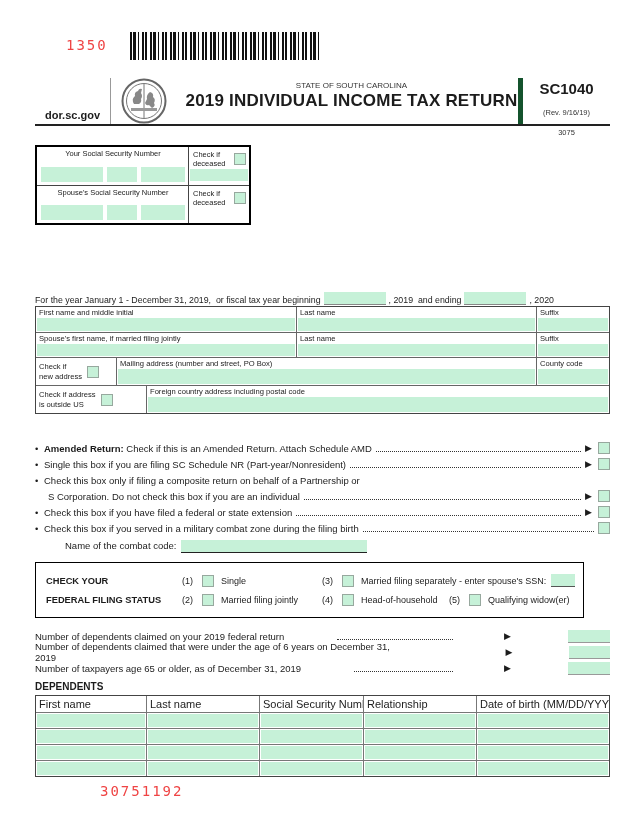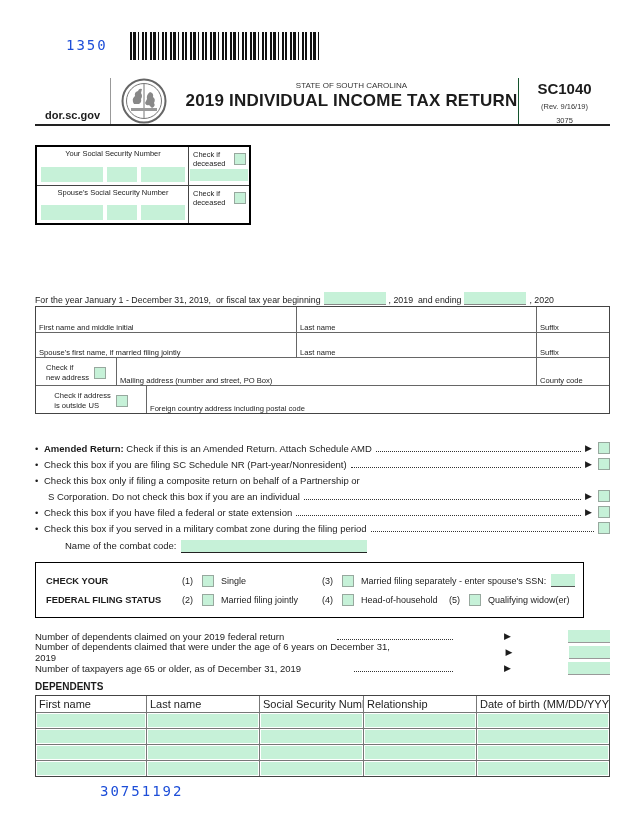--- a/index.html
+++ b/index.html
@@ -1,21 +1,21 @@
 <!DOCTYPE html>
 <html><head>
 <meta charset="utf-8">
 <style>
   * { margin:0; padding:0; box-sizing:border-box; }
   body { background:#fff; }
   .page {
     position:relative; width:640px; height:828px; background:#ffffff;
     font-family:"Liberation Sans", sans-serif; color:#1c1c1c; overflow:hidden;
   }
-  .ocr { font-family:"DejaVu Sans Mono", monospace; letter-spacing:2px; color:#1d4ed8; }
+  .ocr { font-family:"DejaVu Sans Mono", monospace; letter-spacing:2px; color:#ef4444; }
 
   
   .top-code { position:absolute; left:66px; top:37px; font-size:14px; }
   .barcode {
     position:absolute; left:130px; top:32px; width:192px; height:28px;
     background:repeating-linear-gradient(90deg,
       #111 0 2px, #fff 2px 3px, #111 3px 6px, #fff 6px 8px,
       #111 8px 9px, #fff 9px 12px, #111 12px 14px, #fff 14px 15px,
       #111 15px 17px, #fff 17px 20px);
   }
@@ -23,23 +23,23 @@
   
   .header { position:absolute; left:35px; top:78px; width:575px; height:48px;
     display:flex; border-bottom:2px solid #222; }
   .h-left { width:76px; display:flex; align-items:flex-end; justify-content:center;
     padding-bottom:3px; font-weight:bold; font-size:11px; border-right:1px solid #999; }
   .h-seal { width:66px; display:flex; align-items:center; justify-content:center; }
   .h-center { flex:1; text-align:center; padding-top:3px;margin-left:8px; }
   .h-state { font-size:8px; color:#333; }
   .h-dept { font-size:9px; color:#333; }
   .h-title { font-size:17px; font-weight:bold; letter-spacing:0.2px; margin-top:1px; }
-  .h-right { width:92px; border-left:1px solid #14532d; text-align:center; padding-top:2px; }
+  .h-right { width:92px; border-left:5px solid #14532d; text-align:center; padding-top:2px; }
   .h-code { font-size:15px; font-weight:bold; }
-  .h-rev, .h-num { font-size:7.5px; color:#333; margin-top:5px; }
+  .h-rev, .h-num { font-size:7.5px; color:#333; margin-top:11px; }
 
   
   .gfill { background:#c6f1d8; }
   .cbox { width:12px; height:12px; background:#c6f1d8; border:1px solid #97a89e; display:inline-block; }
 
   
   .ssn-box { position:absolute; left:35px; top:145px; width:216px; height:80px; border:2.5px solid #000; background:#fff; }
   .ssn-half { height:50%; display:flex; }
   .ssn-half.lower { border-top:1px solid #444; }
   .ssn-left { flex:1; padding:2px 3px 3px 4px; display:flex; flex-direction:column; }
@@ -54,21 +54,21 @@
 
   
   .fiscal { position:absolute; left:35px; top:292px; width:575px; font-size:8.8px;
     display:flex; align-items:flex-end; white-space:pre; }
   .fiscal-field { width:62px; height:13px; border-bottom:1px solid #888; margin:0 3px; }
 
   
   .na-table { position:absolute; left:35px; top:306px; width:575px; border:1px solid #444; background:#fff; }
   .na-row { display:flex; border-top:1px solid #666; }
   .na-row:first-child { border-top:none; }
-  .na-cell { position:relative; border-left:1px solid #666; display:flex; flex-direction:row;align-items:flex-end; }
+  .na-cell { position:relative; border-left:1px solid #666; display:flex; flex-direction:column; }
   .na-cell:first-child { border-left:none; }
   .na-label { font-size:7.6px; padding:1px 2px 0 3px; white-space:nowrap; overflow:hidden; }
   .na-fill { flex:1; margin:1px; }
   .row-name { height:25px; }
   .row-addr { height:28px; }
   .chk-cell { justify-content:center; padding:2px 3px; }
   .chk-inner { display:flex; align-items:center; gap:5px; }
   .chk-text { font-size:7.6px; line-height:1.3; }
 
   
@@ -259,21 +259,21 @@
   <div class="checklist">
     <div class="cl-line">
       <span class="cl-bullet">•</span>
       <span><b>Amended Return:</b><span> Check if this is an Amended Return. Attach Schedule AMD</span></span>
       <span class="cl-leader"></span>
       <span class="cl-arrow">▶</span>
       <span class="cbox"></span>
     </div>
     <div class="cl-line">
       <span class="cl-bullet">•</span>
-      <span>Check this box if you are filing SC Schedule NR (Part-year/Nonresident)</span>
+      <span>Single this box if you are filing SC Schedule NR (Part-year/Nonresident)</span>
       <span class="cl-leader"></span>
       <span class="cl-arrow">▶</span>
       <span class="cbox"></span>
     </div>
     <div class="cl-line">
       <span class="cl-bullet">•</span>
       <span>Check this box only if filing a composite return on behalf of a Partnership or</span>
     </div>
     <div class="cl-line cl-indent">
       <span>S Corporation. Do not check this box if you are an individual</span>
@@ -283,21 +283,21 @@
     </div>
     <div class="cl-line">
       <span class="cl-bullet">•</span>
       <span>Check this box if you have filed a federal or state extension</span>
       <span class="cl-leader"></span>
       <span class="cl-arrow">▶</span>
       <span class="cbox"></span>
     </div>
     <div class="cl-line">
       <span class="cl-bullet">•</span>
-      <span>Check this box if you served in a military combat zone during the filing period</span>
+      <span>Check this box if you served in a military combat zone during the filing birth</span>
       <span class="cl-leader"></span>
       <span class="cbox"></span>
     </div>
     <div class="cl-line combat-line">
       <span>Name of the combat code:</span>
       <span class="gfill combat-field"></span>
     </div>
   </div>
 
   <div class="fs-box">

